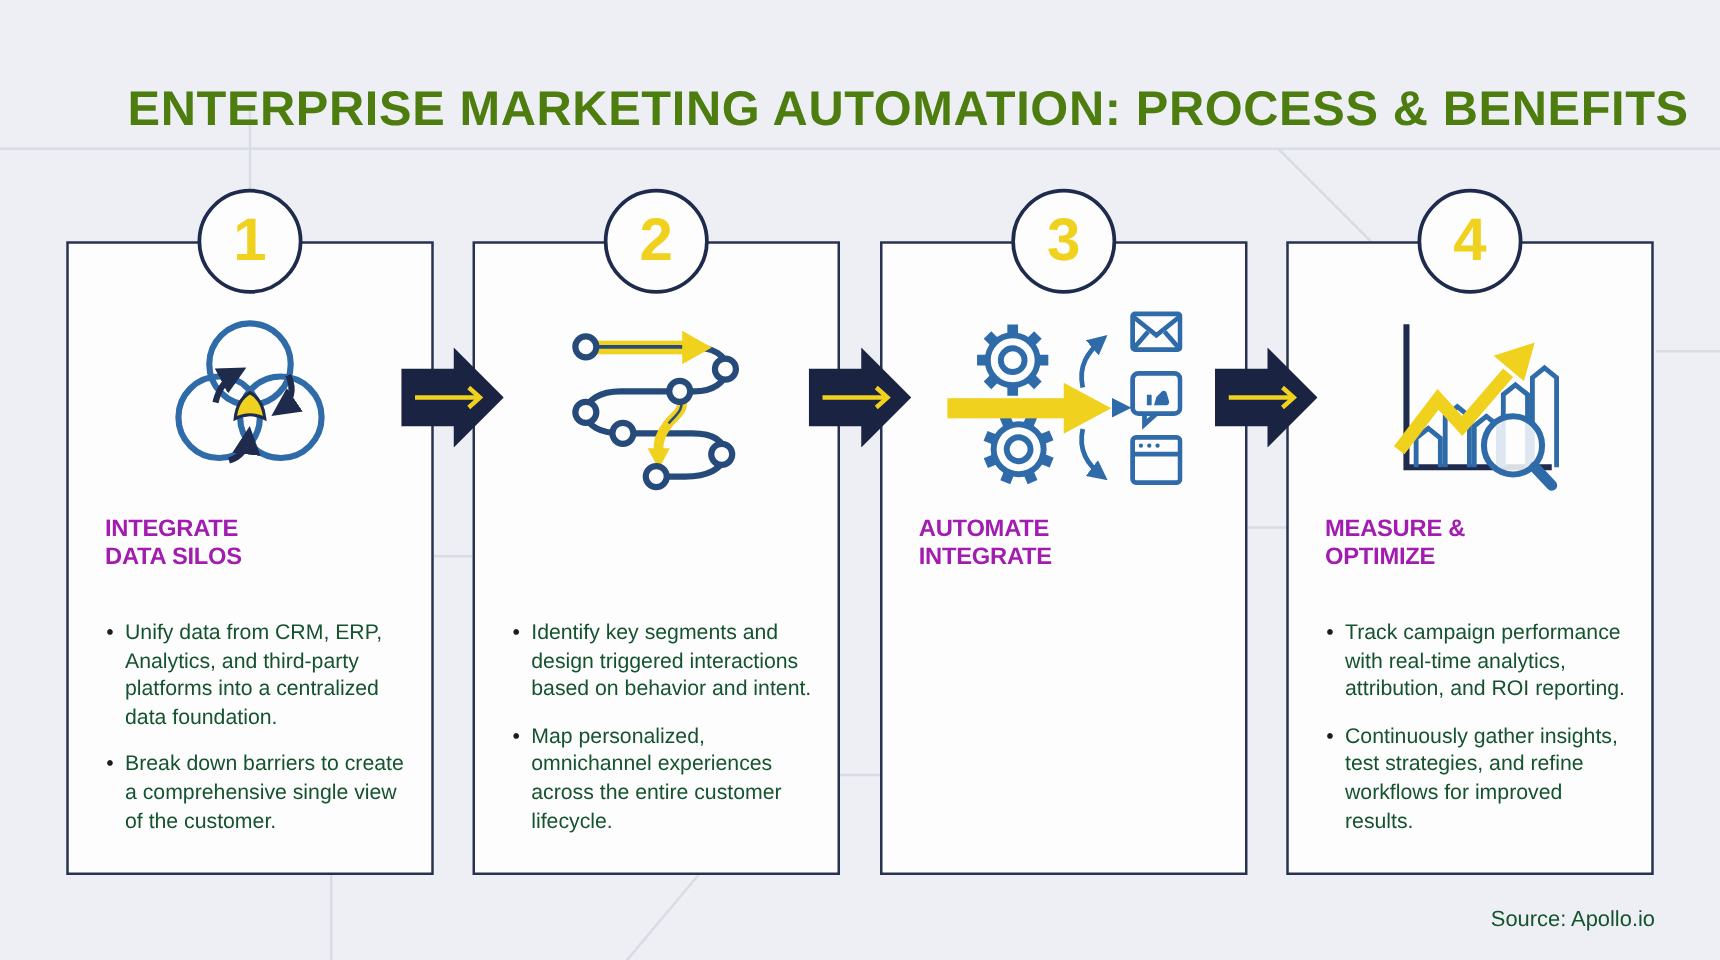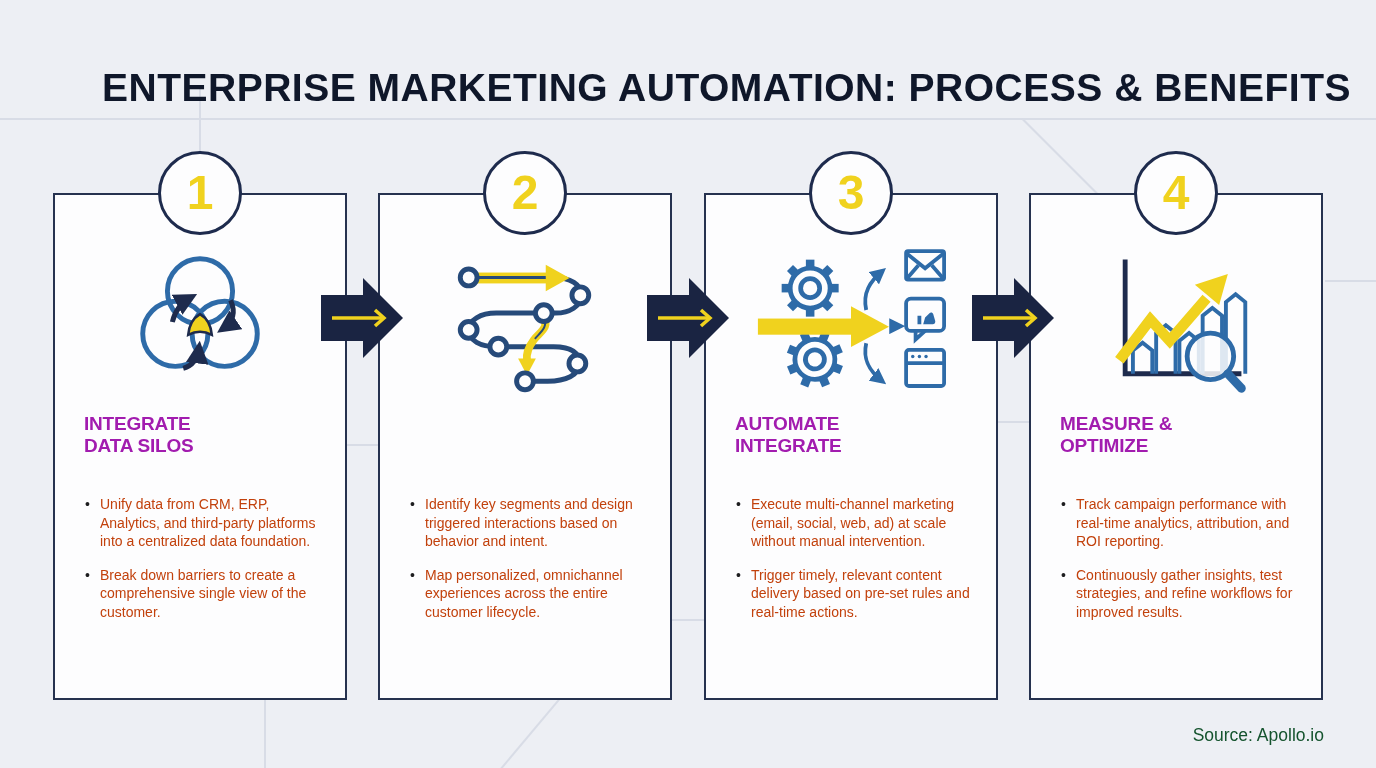--- a/index.html
+++ b/index.html
@@ -5,21 +5,21 @@
   html,body{margin:0;padding:0;}
   body{
     width:1376px;height:768px;position:relative;overflow:hidden;
     background:#edeff4;
     font-family:"Liberation Sans", sans-serif;
     color:#1e2b4d;
   }
   .decor{position:absolute;background:#d8dce6;z-index:0;}
   .title{
     position:absolute;left:102px;top:40px;width:1230px;
-    font-size:39px;font-weight:700;letter-spacing:.5px;color:#0f172a;
+    font-size:39px;font-weight:700;letter-spacing:.5px;color:#4d7c0f;
     white-space:nowrap;
   }
   .card{
     position:absolute;top:193px;width:294px;height:507px;
     background:#fdfdfe;border:2px solid #26324f;box-sizing:border-box;z-index:2;
   }
   .card1{left:53px;} .card2{left:378px;} .card3{left:704px;} .card4{left:1029px;}
   .num-circle{
     position:absolute;top:-44px;left:50%;transform:translateX(-50%);
     width:84px;height:84px;border-radius:50%;
@@ -30,21 +30,21 @@
   .icon-zone{
     position:absolute;top:38px;left:0;right:0;height:172px;
     display:flex;align-items:center;justify-content:center;
   }
   .card h2{
     position:absolute;top:218px;left:29px;right:18px;margin:0;
     font-size:19px;line-height:1.17;font-weight:700;color:#a21caf;letter-spacing:-.2px;
   }
   .card ul{
     position:absolute;top:300px;left:29px;right:18px;margin:0;padding:0;list-style:none;
-    font-size:14px;line-height:1.33;color:#c2410c;
+    font-size:17px;line-height:1.33;color:#14532d;
   }
   .card li{position:relative;padding-left:16px;margin-bottom:15px;}
   .card li::before{content:"\2022";position:absolute;left:1px;top:0;color:#1d1d1f;}
   .flow-arrow{position:absolute;top:278px;z-index:4;}
   .fa1{left:321px;} .fa2{left:647px;} .fa3{left:972px;}
   .source{
     position:absolute;top:725px;right:52px;
     font-size:17.5px;color:#14532d;
   }
 </style>
@@ -178,24 +178,20 @@
       </g>
       <path d="M170,85 v-9 h4 v9 z M176,85 h10 c2,0 3.2,-1.6 2.6,-3.6 l-2,-7 c-.5,-1.8 -2.8,-2.2 -4,-1 l-4.6,4.6 z" fill="#2e6ba8"></path>
       <g fill="#2e6ba8">
         <circle cx="165" cy="119" r="1.8"></circle>
           <circle cx="172" cy="119" r="1.8"></circle>
           <circle cx="179" cy="119" r="1.8"></circle>
       </g>
     </svg>
   </div>
   <h2><span>AUTOMATE</span><br><span>INTEGRATE</span></h2>
-  <ul>
-    <li>Execute multi-channel marketing (email, social, web, ad) at scale without manual intervention.</li>
-    <li>Trigger timely, relevant content delivery based on pre-set rules and real-time actions.</li>
-  </ul>
 </section>
 
 <section class="card card4">
   <div class="num-circle">
       <span>4</span>
     </div>
   <div class="icon-zone">
     <svg width="165" height="155" viewBox="0 0 170 160">
       <path d="M32,18 V136 H152" fill="none" stroke="#1e2b4d" stroke-width="5"></path>
       <g fill="none" stroke="#2e6ba8" stroke-width="4">

